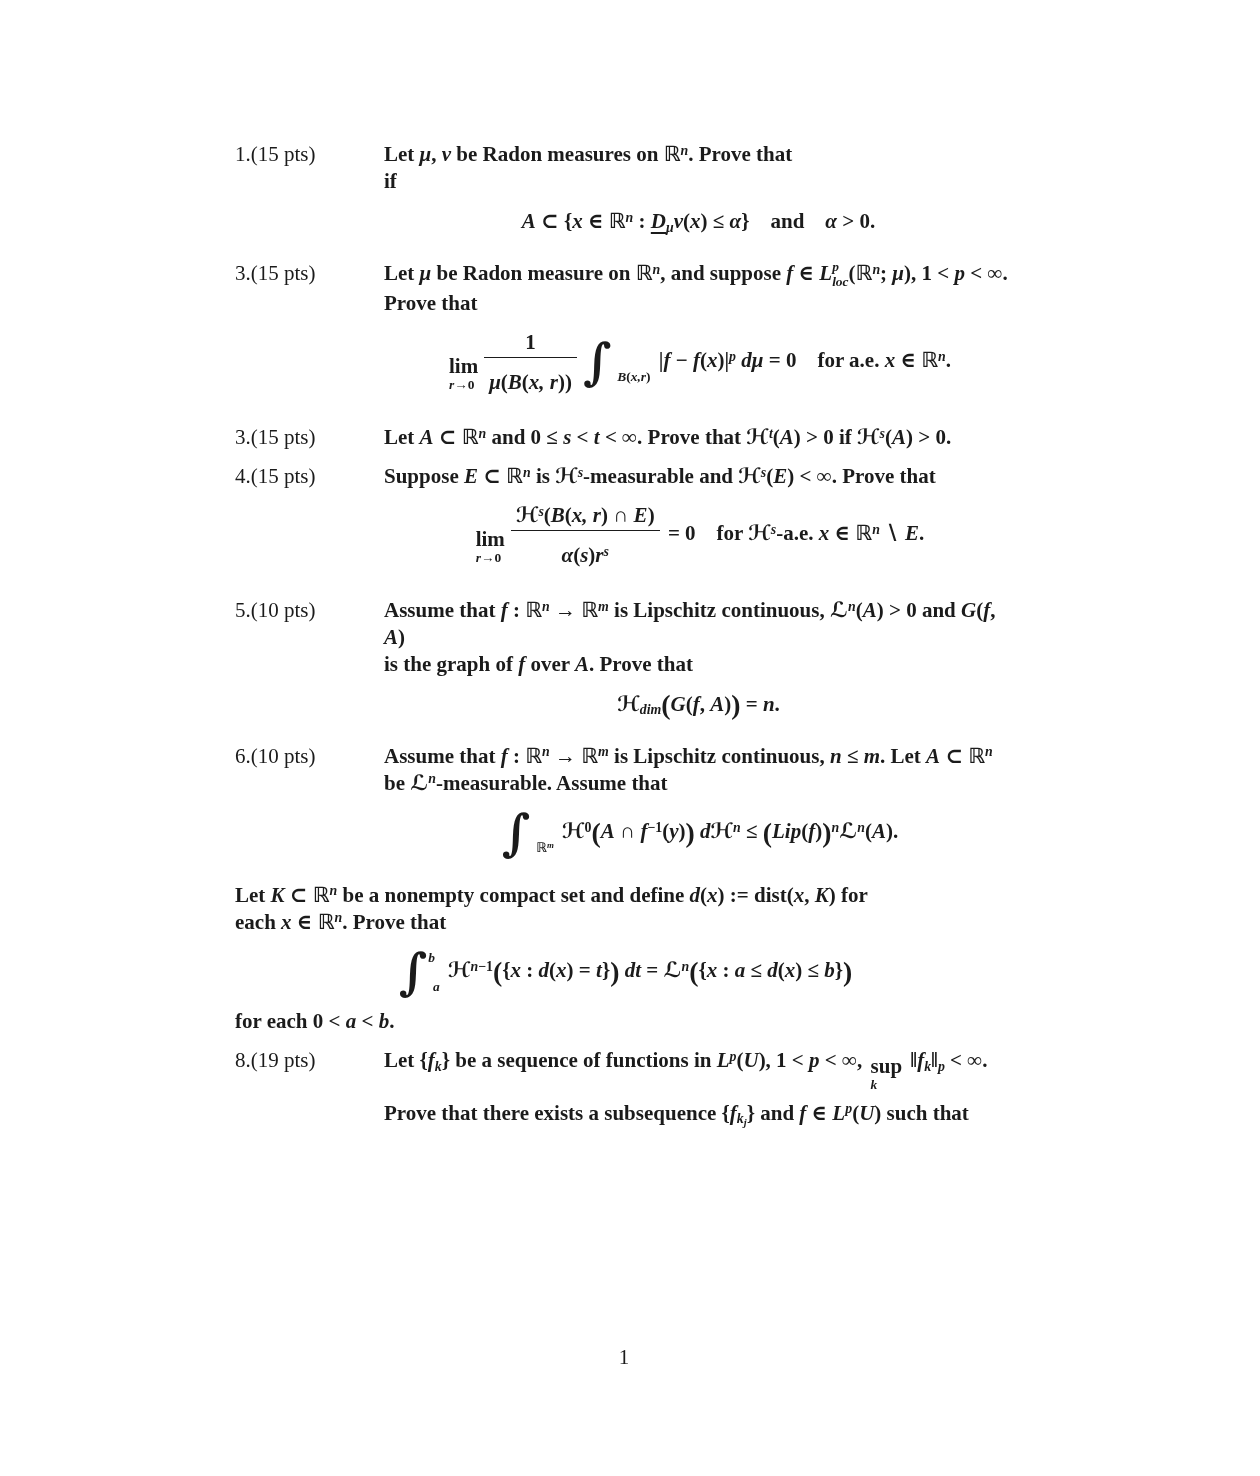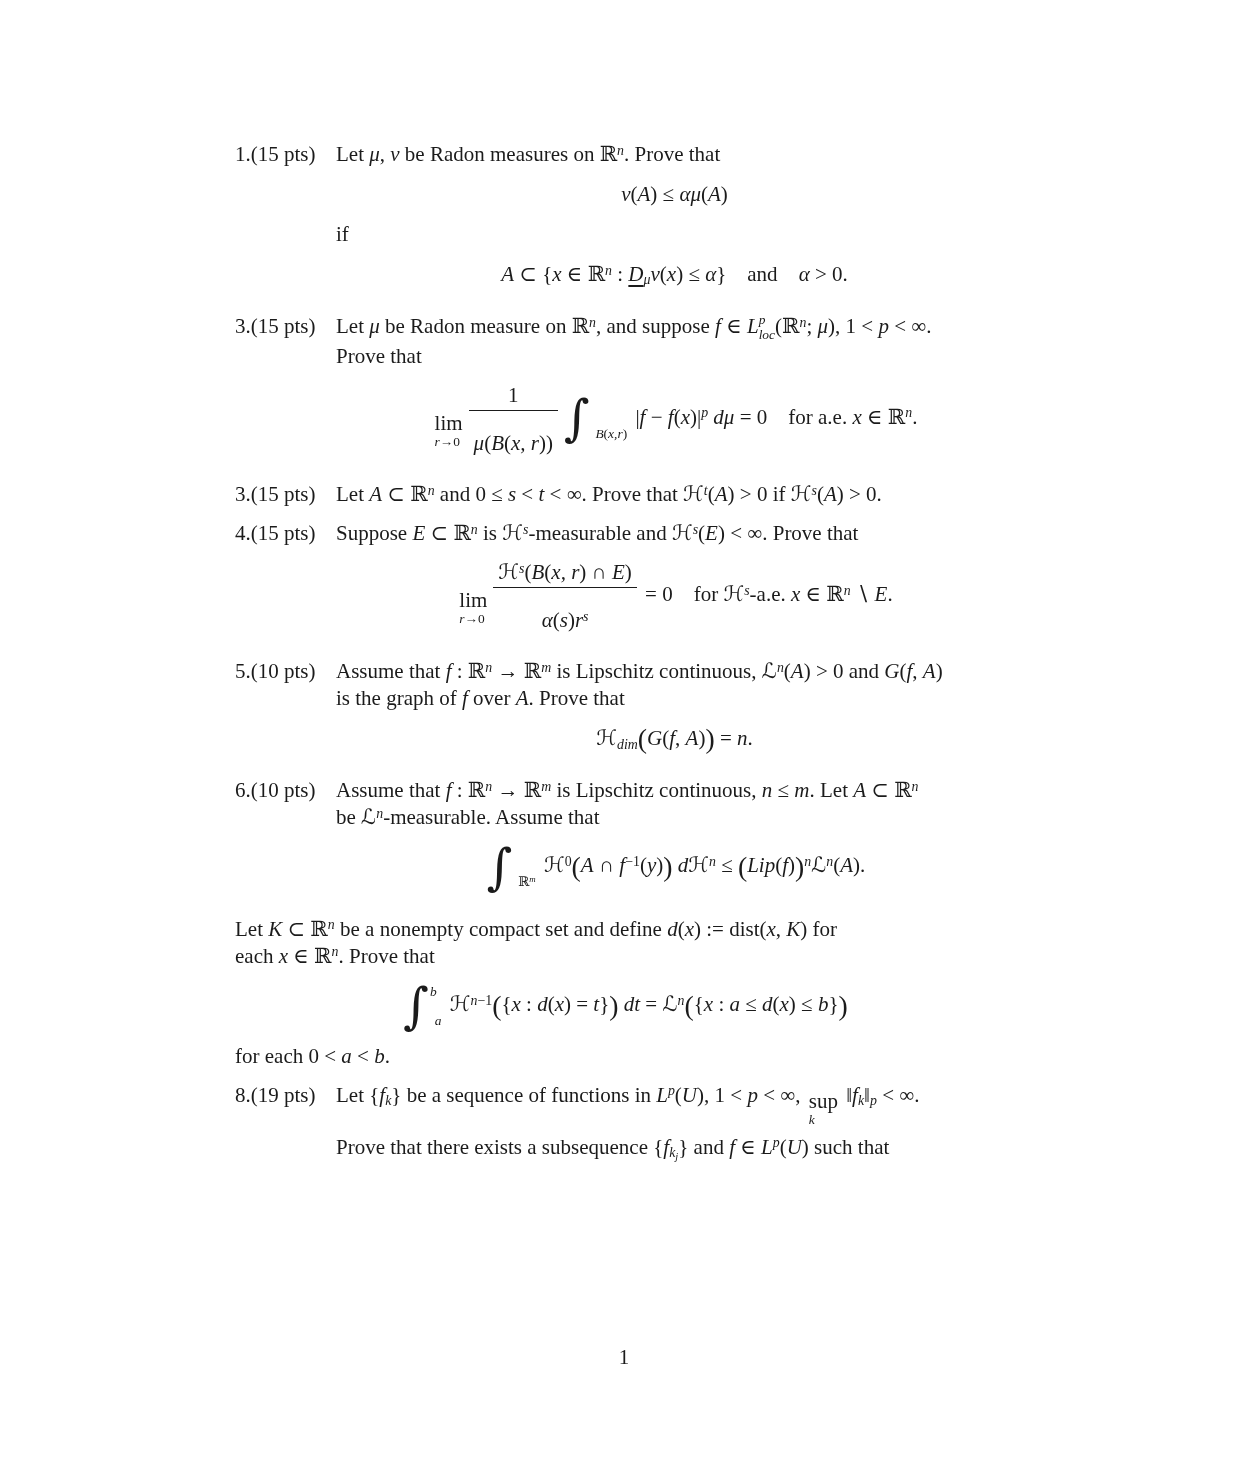--- a/index.html
+++ b/index.html
@@ -7,42 +7,42 @@
     position:relative;
     width:1260px;height:1476px;
     background:#ffffff;
     color:#1b1b1b;
     font-family:"Liberation Serif","DejaVu Serif","DejaVu Sans",serif;
     font-size:21px;
     line-height:1.28;
     overflow:hidden;
   }
   .content{position:absolute;left:235px;top:141px;width:778px;}
-  .problem{display:flex;margin-bottom:12px;}
+  .problem{display:flex;margin-bottom:12px;gap:48px;}
   .plabel{width:101px;flex:none;white-space:pre;}
-  .pbody{flex:1;min-width:0;}
+  .pbody{flex:1;min-width:0;font-weight:bold;}
   .tline{white-space:pre-wrap;min-height:27px;}
   .math{white-space:pre-wrap;text-align:center;margin:13px 0;}
   .pagenum{position:absolute;left:235px;top:1344px;width:778px;text-align:center;}
 
   
   .s-rm{}
   .s-it{font-style:italic;}
   .s-itu{font-style:italic;text-decoration:underline;text-underline-offset:0.18em;}
   .s-bb{font-family:"DejaVu Serif","DejaVu Sans",serif;}
   .s-cal{font-family:"DejaVu Serif","DejaVu Sans",serif;}
   .s-big{font-size:1.32em;line-height:0;vertical-align:-0.12em;}
   .s-sup{font-size:0.66em;position:relative;top:-0.45em;font-style:italic;}
   .s-supr{font-size:0.66em;position:relative;top:-0.45em;}
   .s-subit{font-size:0.66em;position:relative;top:0.26em;font-style:italic;}
   .s-subsub{font-size:0.5em;position:relative;top:0.6em;font-style:italic;}
 
   .frac{display:inline-block;vertical-align:middle;text-align:center;margin:0 3px;}
   .frac .num{display:block;padding:0 5px 3px;line-height:1.15;}
-  .frac .den{display:block;border-top:1.4px solid currentColor;padding:20px 5px 0;line-height:1.15;}
+  .frac .den{display:block;border-top:1.4px solid currentColor;padding:12px 5px 0;line-height:1.15;}
 
   .limu{display:inline-block;vertical-align:text-top;text-align:left;margin:7px 3px;}
   .limu .lmain{display:block;line-height:1.05;}
   .limu .lunder{display:block;font-size:0.64em;line-height:1.05;margin-top:1px;}
 
   .mint{display:inline-flex;align-items:center;vertical-align:middle;margin:0 3px;}
   .mint .g{font-size:2.35em;line-height:0.95;font-family:"DejaVu Serif","DejaVu Sans",serif;}
   .mint .lims{display:inline-flex;flex-direction:column;justify-content:space-between;height:3.4em;font-size:0.64em;margin-left:1px;}
   .mint .ltop{display:block;text-align:left;}
   .mint .lbot{display:block;text-align:center;padding-left:0.35em;}
@@ -52,21 +52,20 @@
 </style>
 </head>
 <body>
 
 <div class="page">
   <div class="content" id="problems-list">
       <div class="problem">
         <div class="plabel">1.(15 pts)</div>
         <div class="pbody">
           <div class="tline"><span class="s-rm">Let </span><span class="s-it">μ</span><span class="s-rm">, </span><span class="s-it">ν</span><span class="s-rm"> be Radon measures on </span><span class="s-bb">ℝ</span><span class="s-sup">n</span><span class="s-rm">. Prove that</span></div>
-          <div class="math"><span class="s-it">ν</span><span class="s-rm">(</span><span class="s-it">A</span><span class="s-rm">) ≤ </span><span class="s-it">αμ</span><span class="s-rm">(</span><span class="s-it">A</span><span class="s-rm">)</span></div>
           <div class="tline"><span class="s-rm">if</span></div>
           <div class="math"><span class="s-it">A</span><span class="s-rm"> ⊂ {</span><span class="s-it">x</span><span class="s-rm"> ∈ </span><span class="s-bb">ℝ</span><span class="s-sup">n</span><span class="s-rm"> : </span><span class="s-itu">D</span><span class="s-subit">μ</span><span class="s-it">ν</span><span class="s-rm">(</span><span class="s-it">x</span><span class="s-rm">) ≤ </span><span class="s-it">α</span><span class="s-rm">} and </span><span class="s-it">α</span><span class="s-rm"> &gt; 0.</span></div>
         </div>
       </div>
       <div class="problem">
         <div class="plabel">3.(15 pts)</div>
         <div class="pbody">
           <div class="tline"><span class="s-rm">Let </span><span class="s-it">μ</span><span class="s-rm"> be Radon measure on </span><span class="s-bb">ℝ</span><span class="s-sup">n</span><span class="s-rm">, and suppose </span><span class="s-it">f</span><span class="s-rm"> ∈ </span><span class="s-it">L</span><span class="ss"><span class="ssl"><span class="s-it">p</span></span><span class="ssl"><span class="s-it">loc</span></span></span><span class="s-rm">(</span><span class="s-bb">ℝ</span><span class="s-sup">n</span><span class="s-rm">; </span><span class="s-it">μ</span><span class="s-rm">), 1 &lt; </span><span class="s-it">p</span><span class="s-rm"> &lt; ∞.</span></div>
           <div class="tline"><span class="s-rm">Prove that</span></div>
           <div class="math"><span class="limu"><span class="lmain"><span class="s-rm">lim</span></span><span class="lunder"><span class="s-it">r</span><span class="s-rm">→0</span></span></span><span class="frac"><span class="num"><span class="s-rm">1</span></span><span class="den"><span class="s-it">μ</span><span class="s-rm">(</span><span class="s-it">B</span><span class="s-rm">(</span><span class="s-it">x, r</span><span class="s-rm">))</span></span></span><span class="mint"><span class="g">∫</span><span class="lims"><span class="ltop"></span><span class="lbot"><span class="s-it">B</span><span class="s-rm">(</span><span class="s-it">x,r</span><span class="s-rm">)</span></span></span></span><span class="s-rm"> |</span><span class="s-it">f</span><span class="s-rm"> − </span><span class="s-it">f</span><span class="s-rm">(</span><span class="s-it">x</span><span class="s-rm">)|</span><span class="s-sup">p</span><span class="s-rm"> </span><span class="s-it">dμ</span><span class="s-rm"> = 0 for a.e. </span><span class="s-it">x</span><span class="s-rm"> ∈ </span><span class="s-bb">ℝ</span><span class="s-sup">n</span><span class="s-rm">.</span></div>

